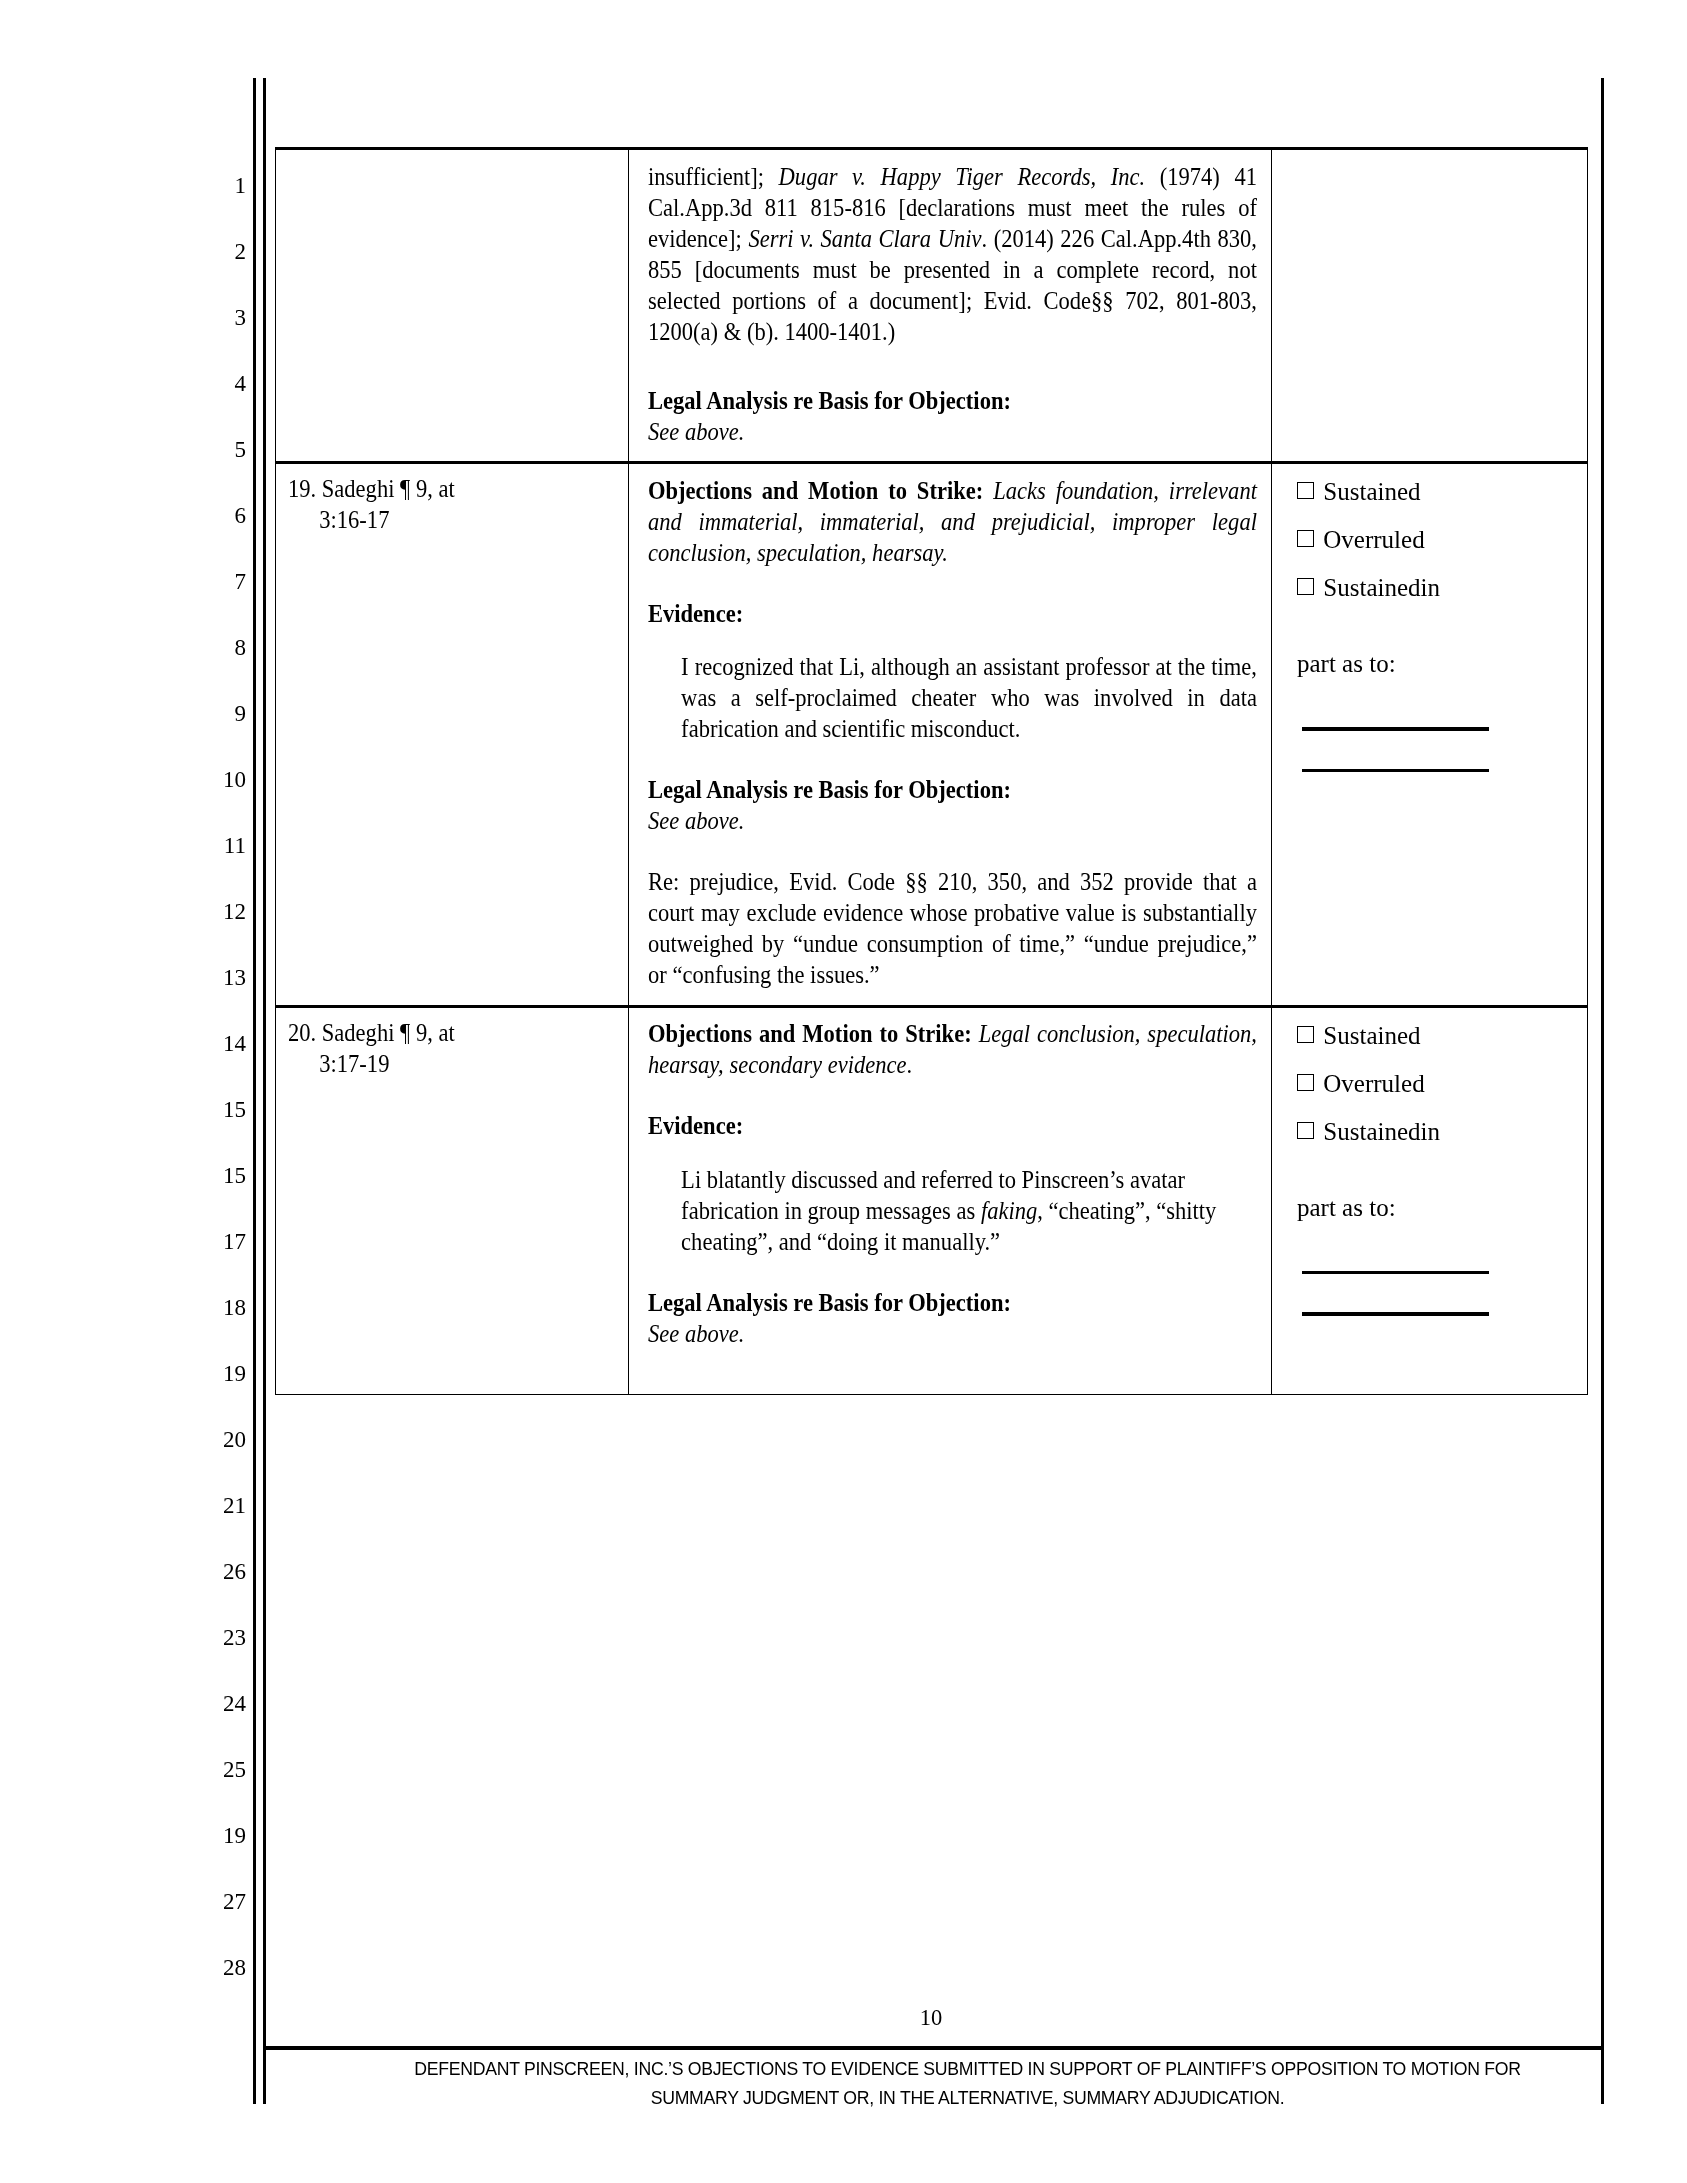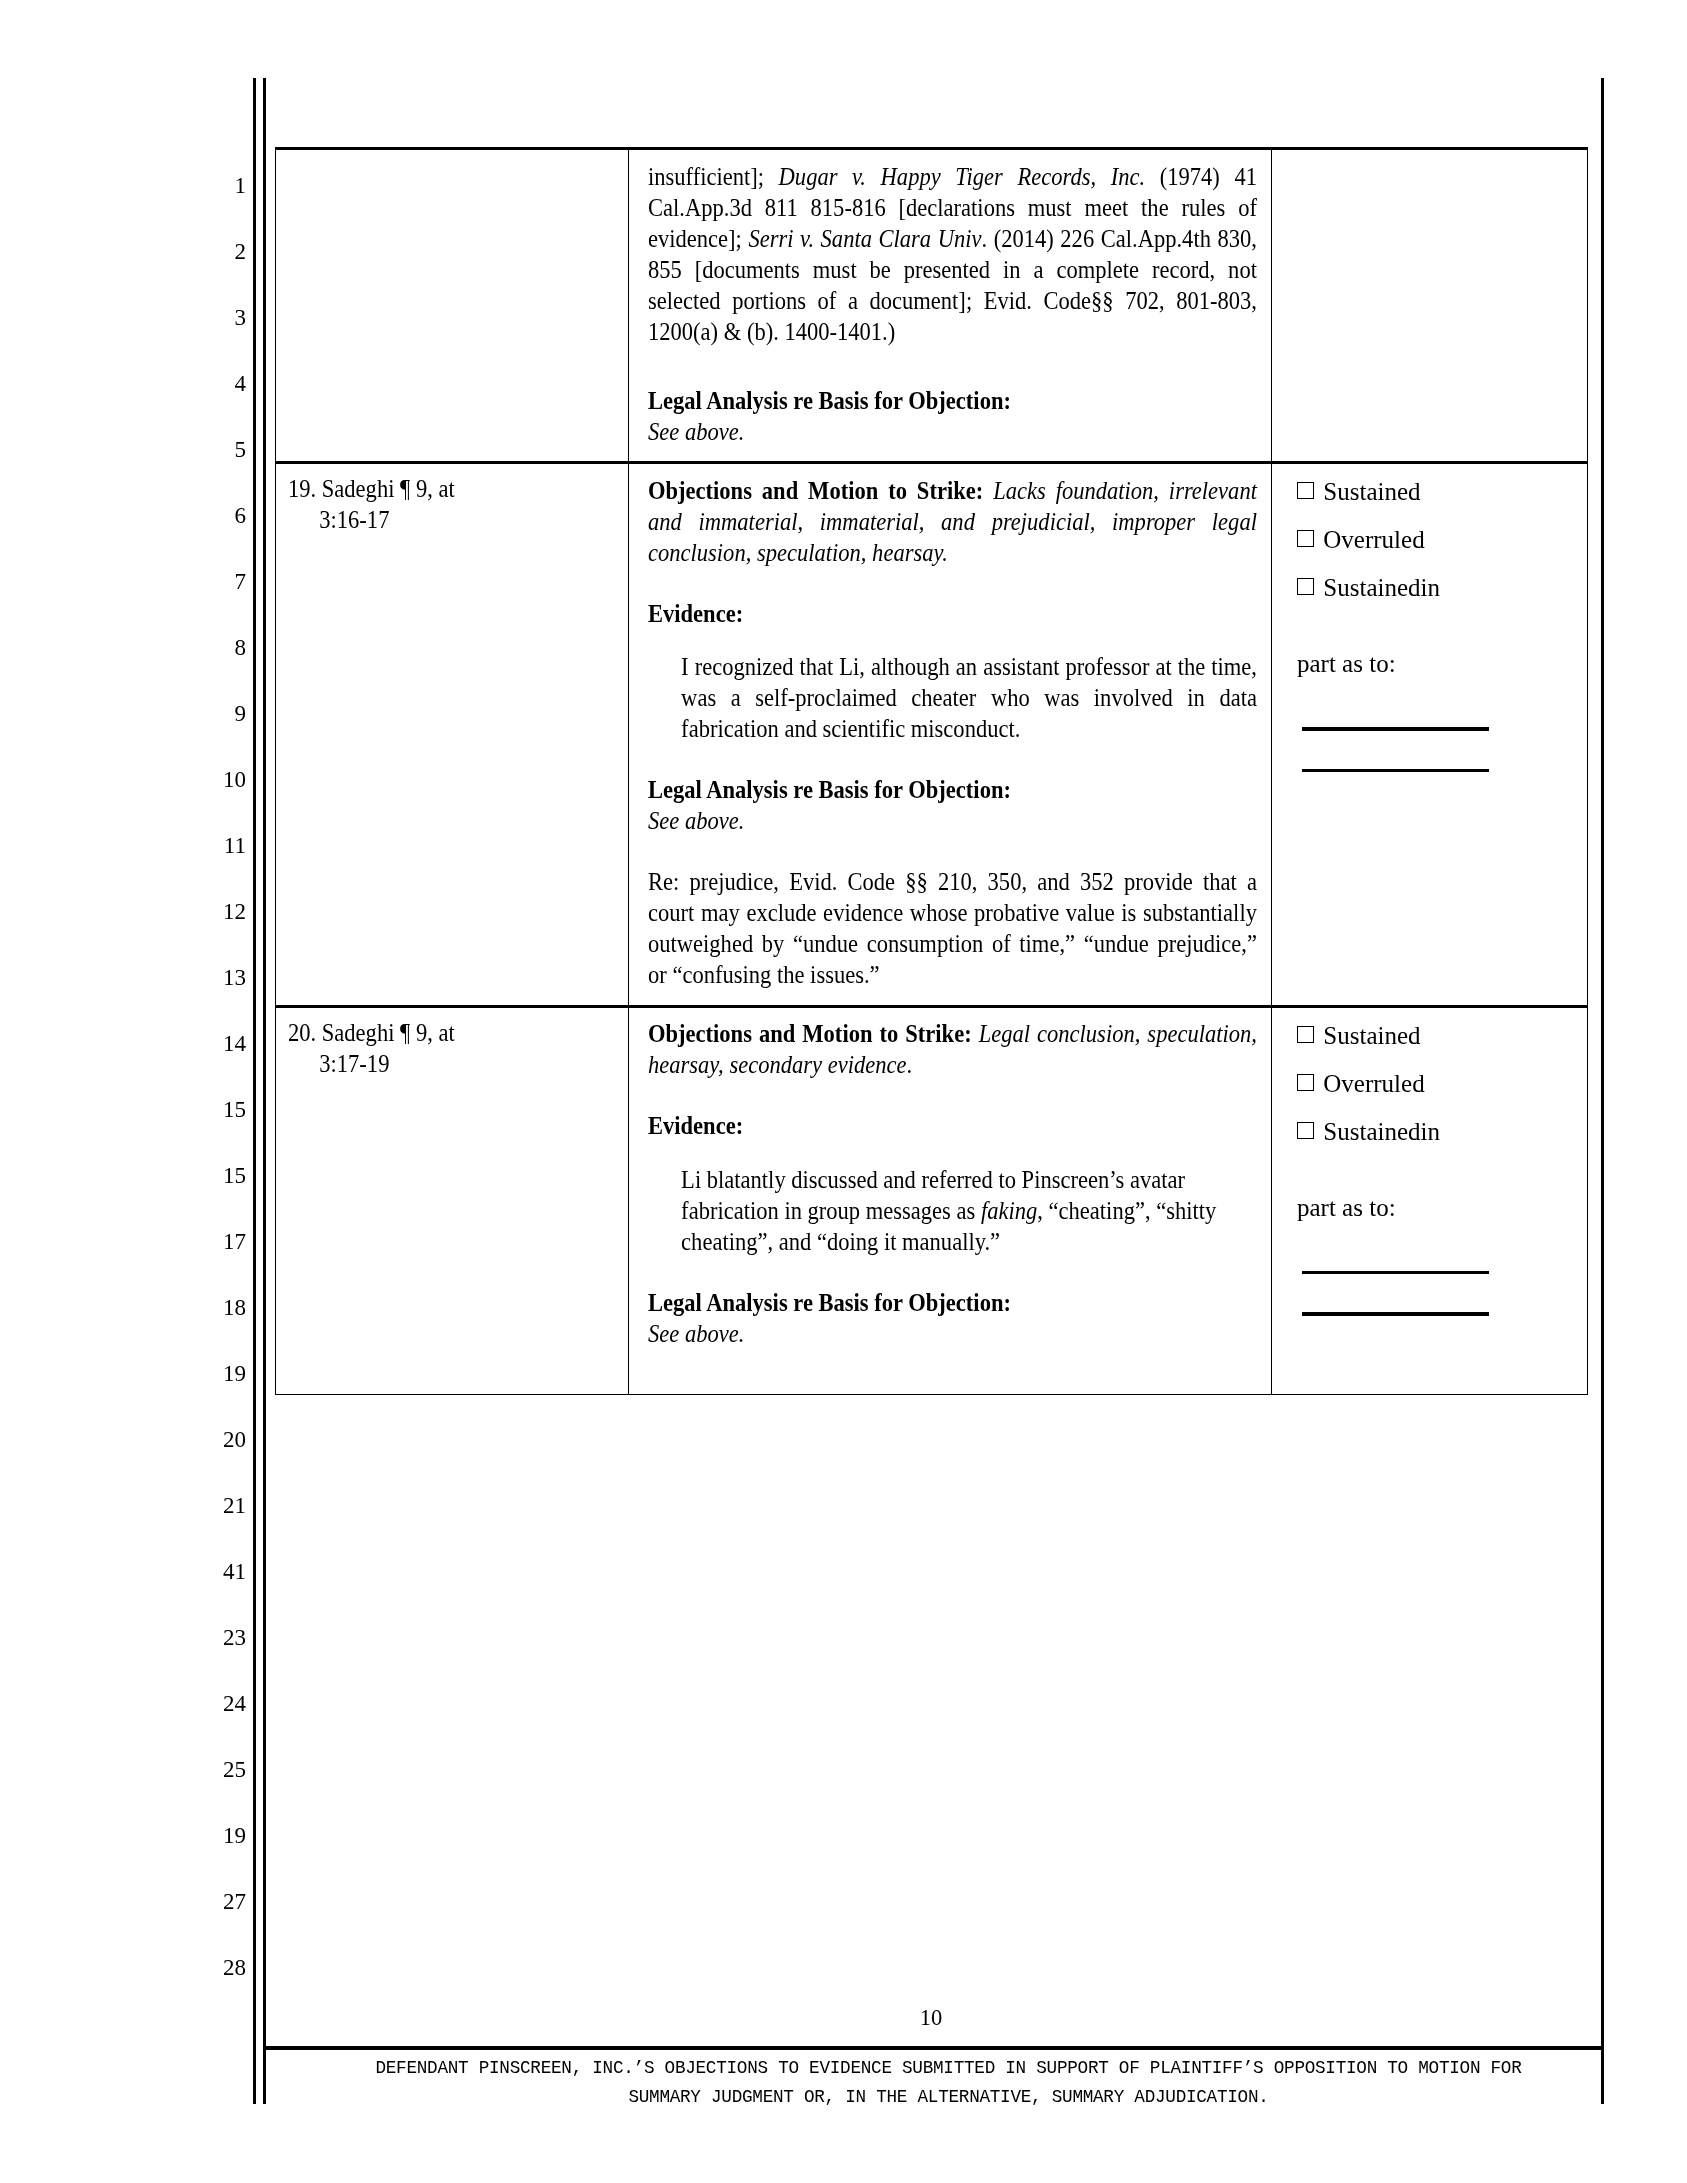--- a/index.html
+++ b/index.html
@@ -187,25 +187,25 @@
   .footer-rule {
     position: absolute;
     left: 266px;
     top: 2046px;
     width: 1335px;
     height: 4px;
     background: #000;
   }
   .footer-caption {
     position: absolute;
-    left: 262px;
+    left: 281px;
     top: 2054px;
     width: 1373px;
     text-align: center;
-    font-family: Liberation Mono, monospace;
+    font-family: Liberation Sans, sans-serif;
     font-size: 19px;
     line-height: 29px;
     letter-spacing: -0.3px;
   }
   .footer-caption div {
     transform: scaleX(0.93);
     transform-origin: center top;
   }
 </style>
 </head>
@@ -232,21 +232,21 @@
     <div>12</div>
     <div>13</div>
     <div>14</div>
     <div>15</div>
     <div>15</div>
     <div>17</div>
     <div>18</div>
     <div>19</div>
     <div>20</div>
     <div>21</div>
-    <div>41</div>
+    <div>26</div>
     <div>23</div>
     <div>24</div>
     <div>25</div>
     <div>19</div>
     <div>27</div>
     <div>28</div>
   </div>
 
   <table class="objections-table">
     <colgroup>

